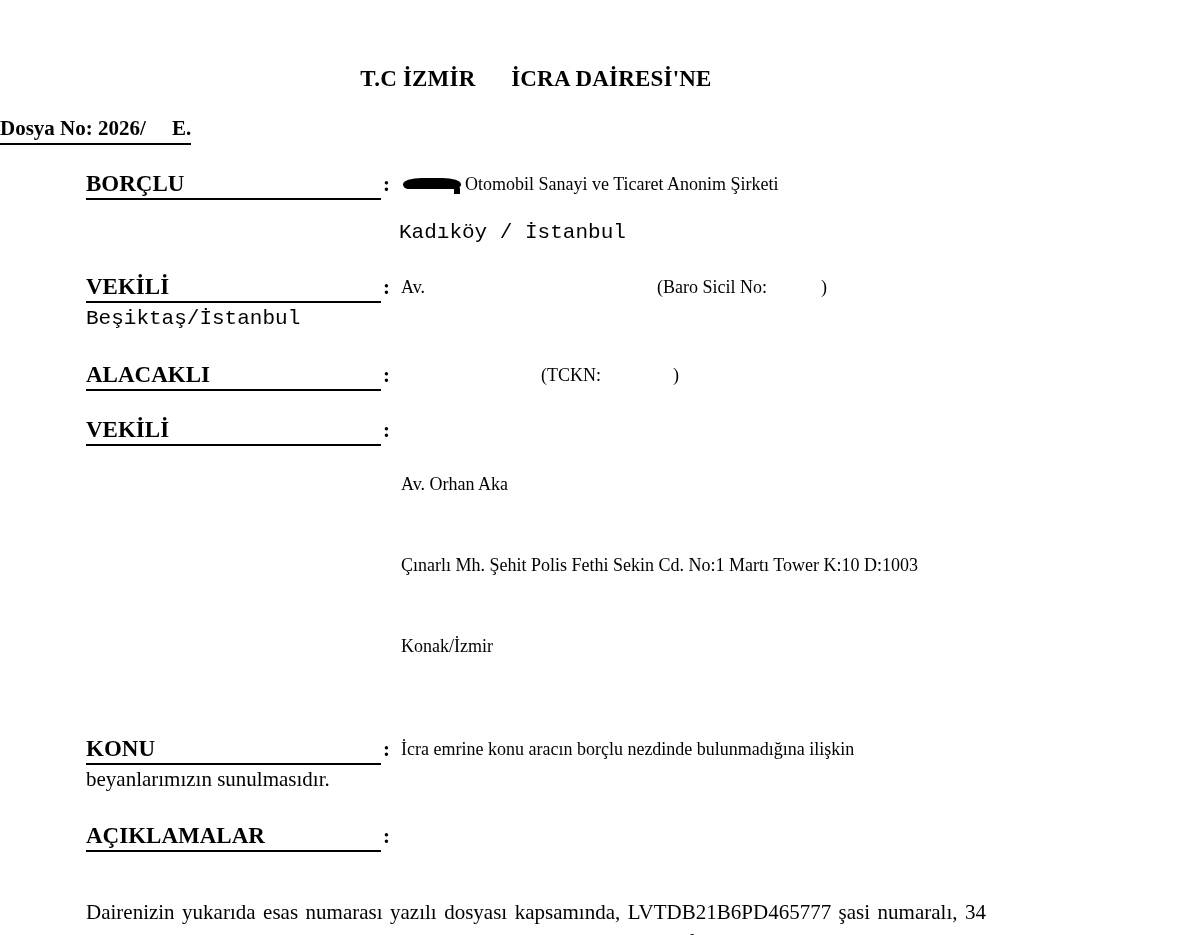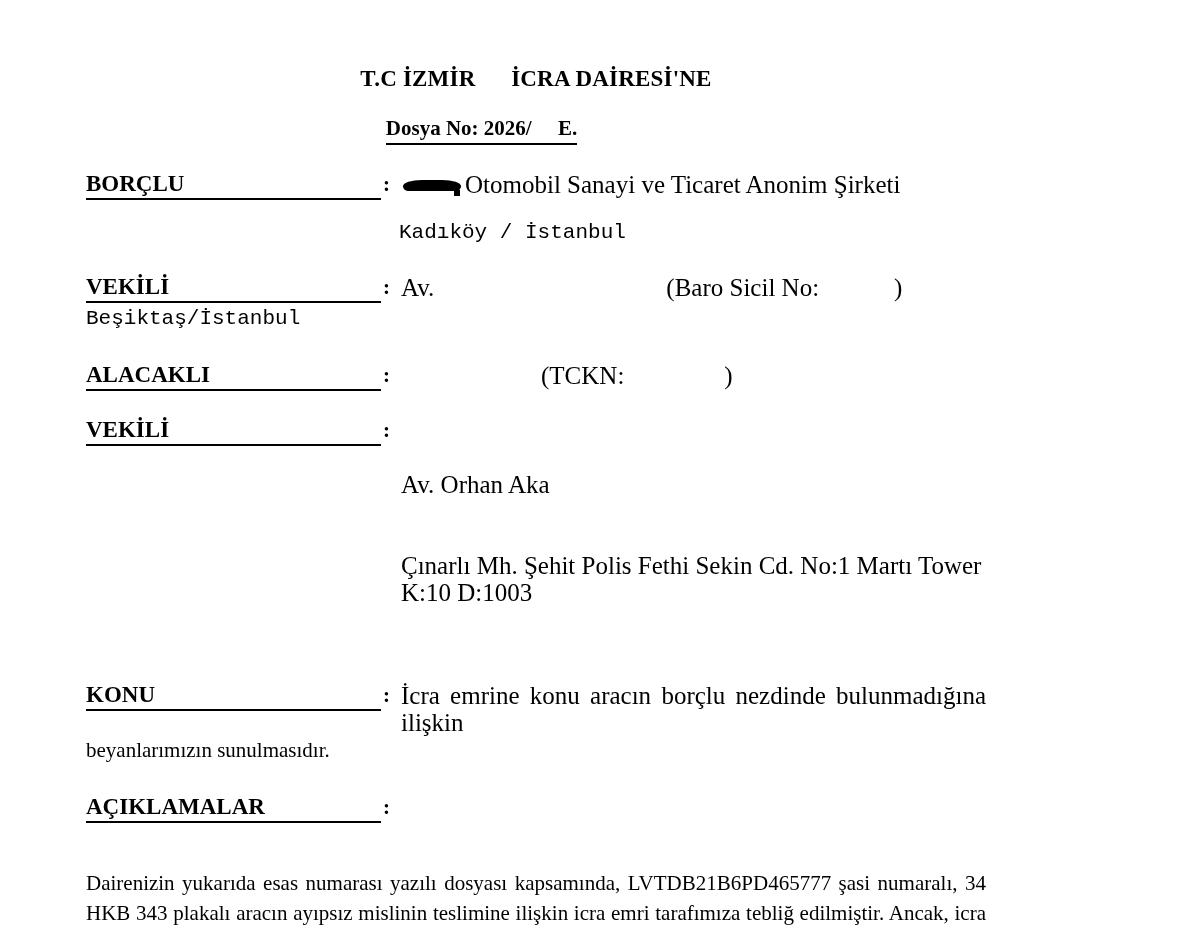--- a/index.html
+++ b/index.html
@@ -32,21 +32,21 @@
     margin: 0;
     padding-top: 66px;
     white-space: pre;
   }
 
   
   .file-no-row {
     margin-top: 24px;
     padding-right: 109px;
     display: flex;
-    justify-content: center;
+    justify-content: flex-start;
   }
   .file-no {
     font-weight: bold;
     font-size: 21px;
     border-bottom: 2px solid #000;
     padding-bottom: 2px;
     white-space: pre;
   }
 
   
@@ -74,21 +74,21 @@
     width: 18px;
     flex: 0 0 18px;
     font-weight: bold;
     font-size: 21px;
     line-height: 26px;
     text-align: left;
     padding-left: 2px;
   }
   .field-value {
     flex: 1 1 auto;
-    font-size: 25px;
+    font-size: 18px;
     line-height: 27px;
     white-space: pre-wrap;
   }
   .field-value.just {
     text-align: justify;
     text-align-last: left;
   }
   .subline {
     font-size: 21px;
     line-height: 27px;
@@ -196,20 +196,21 @@
       </div>
     </div>
 
     <div class="blk-vekili2">
       <div class="field-row">
         <span class="field-label">VEKİLİ</span>
         <span class="field-colon">:</span>
         <span class="field-value">
           <span style="display:block">Av. Orhan Aka</span>
           <span style="display:block">Çınarlı Mh. Şehit Polis Fethi Sekin Cd. No:1 Martı Tower K:10 D:1003</span>
+          <span style="display:block">Konak/İzmir</span>
         </span>
       </div>
     </div>
 
     <div class="blk-konu">
       <div class="field-row">
         <span class="field-label">KONU</span>
         <span class="field-colon">:</span>
         <span class="field-value just">İcra emrine konu aracın borçlu nezdinde bulunmadığına ilişkin</span>
       </div>

